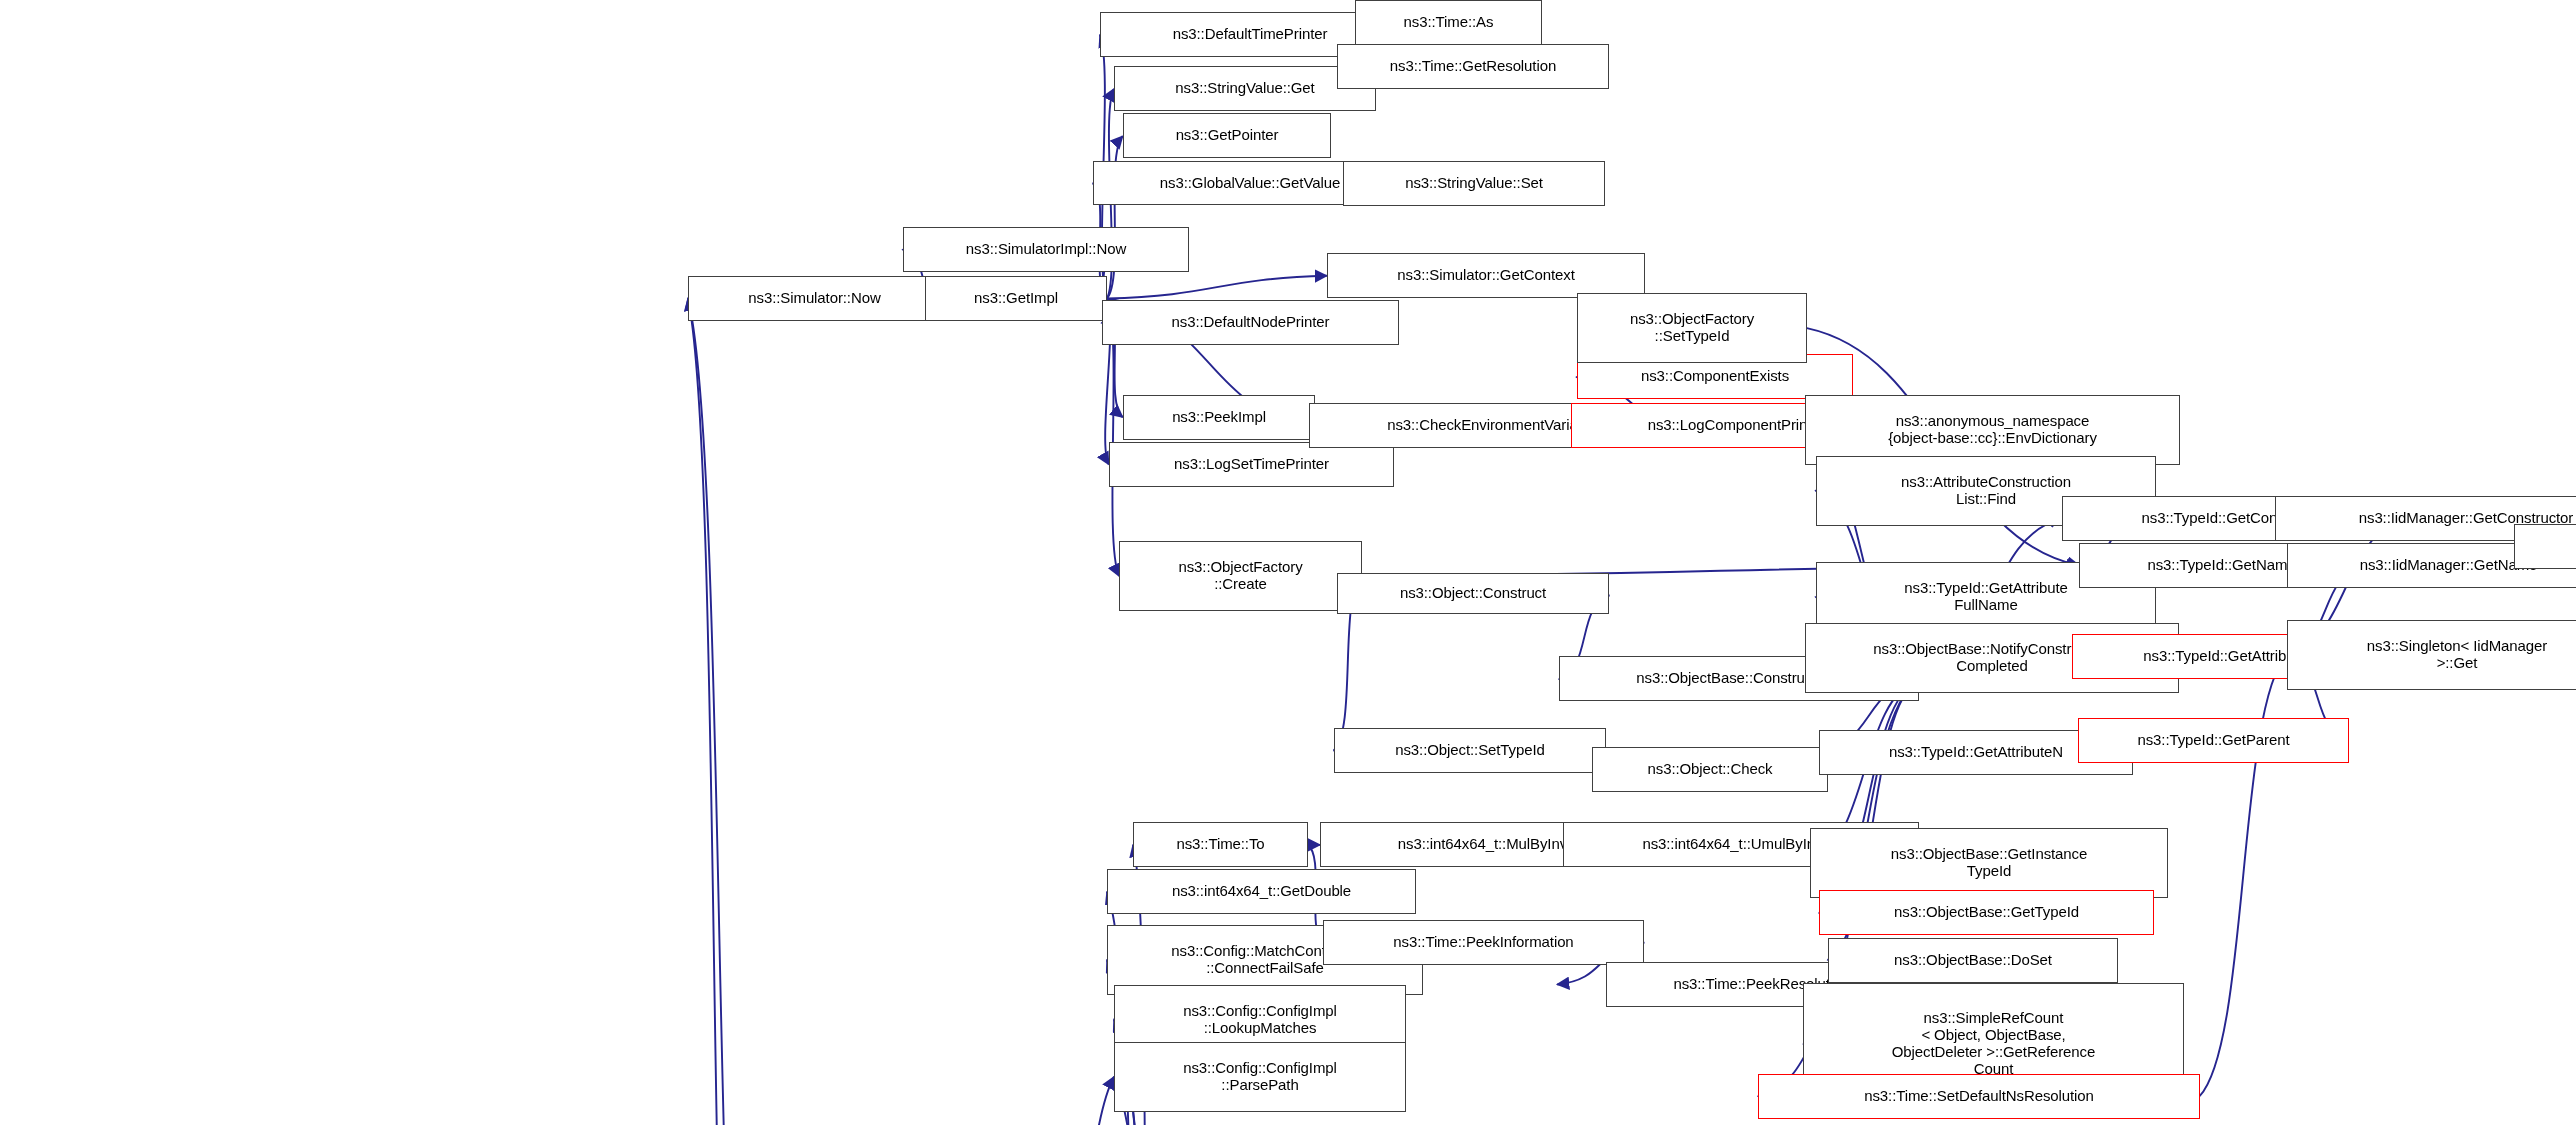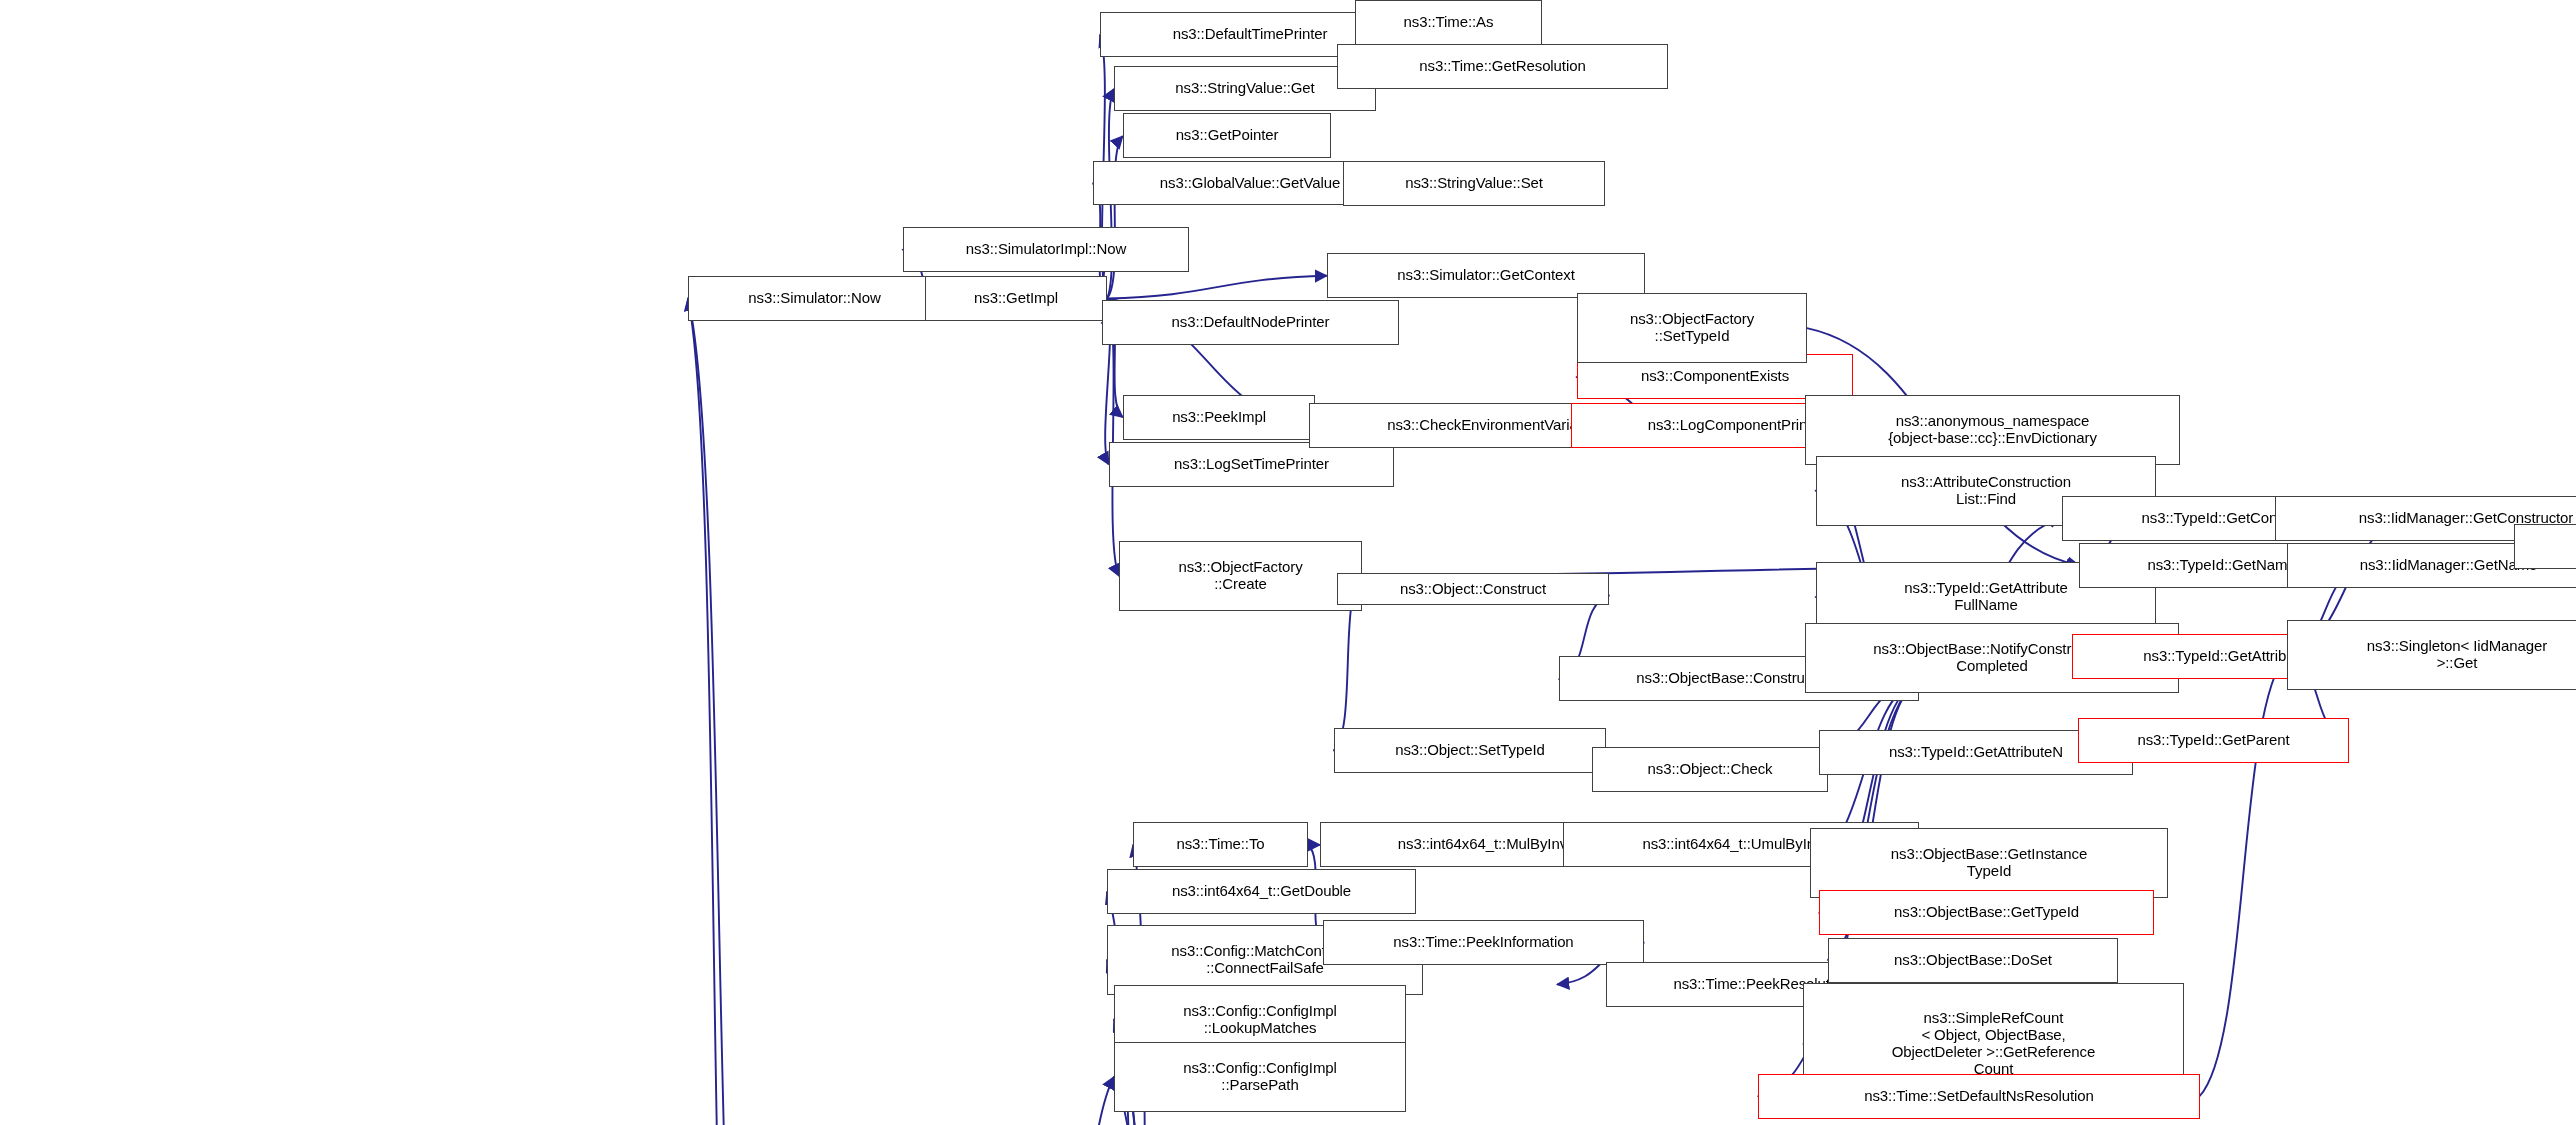--- a/index.html
+++ b/index.html
@@ -143,21 +143,21 @@
 ::Create</span></div>
     <div class="node" style="left: 1133px; top: 822px; width: 175px; height: 45px;"><span>ns3::Time::To</span></div>
     <div class="node" style="left: 1107px; top: 869px; width: 309px; height: 45px;"><span>ns3::int64x64_t::GetDouble</span></div>
     <div class="node" style="left: 1107px; top: 925px; width: 316px; height: 70px;"><span>ns3::Config::MatchContainer
 ::ConnectFailSafe</span></div>
     <div class="node" style="left: 1114px; top: 985px; width: 292px; height: 70px;"><span>ns3::Config::ConfigImpl
 ::LookupMatches</span></div>
     <div class="node" style="left: 1114px; top: 1042px; width: 292px; height: 70px;"><span>ns3::Config::ConfigImpl
 ::ParsePath</span></div>
     <div class="node" style="left: 1334px; top: 728px; width: 272px; height: 45px;"><span>ns3::Object::SetTypeId</span></div>
-    <div class="node" style="left: 1337px; top: 573px; width: 272px; height: 32px;"><span>ns3::Object::Construct</span></div>
+    <div class="node" style="left: 1337px; top: 573px; width: 272px; height: 41px;"><span>ns3::Object::Construct</span></div>
     <div class="node" style="left: 1323px; top: 920px; width: 321px; height: 45px;"><span>ns3::Time::PeekInformation</span></div>
     <div class="node" style="left: 1309px; top: 403px; width: 374px; height: 45px;"><span>ns3::CheckEnvironmentVariables</span></div>
     <div class="node" style="left: 1327px; top: 253px; width: 318px; height: 45px;"><span>ns3::Simulator::GetContext</span></div>
     <div class="node" style="left: 1343px; top: 161px; width: 262px; height: 45px;"><span>ns3::StringValue::Set</span></div>
     <div class="node red" style="left: 1577px; top: 354px; width: 276px; height: 45px;"><span>ns3::ComponentExists</span></div>
     <div class="node red" style="left: 1571px; top: 403px; width: 340px; height: 45px;"><span>ns3::LogComponentPrintList</span></div>
     <div class="node" style="left: 1577px; top: 293px; width: 230px; height: 70px;"><span>ns3::ObjectFactory
 ::SetTypeId</span></div>
     <div class="node" style="left: 1559px; top: 656px; width: 360px; height: 45px;"><span>ns3::ObjectBase::ConstructSelf</span></div>
     <div class="node" style="left: 1592px; top: 747px; width: 236px; height: 45px;"><span>ns3::Object::Check</span></div>
@@ -185,15 +185,15 @@
     <div class="node" style="left: 2062px; top: 496px; width: 344px; height: 45px;"><span>ns3::TypeId::GetConstructor</span></div>
     <div class="node" style="left: 2079px; top: 543px; width: 285px; height: 45px;"><span>ns3::TypeId::GetName</span></div>
     <div class="node red" style="left: 2072px; top: 634px; width: 306px; height: 45px;"><span>ns3::TypeId::GetAttribute</span></div>
     <div class="node red" style="left: 2078px; top: 718px; width: 271px; height: 45px;"><span>ns3::TypeId::GetParent</span></div>
     <div class="node" style="left: 2275px; top: 496px; width: 382px; height: 45px;"><span>ns3::IidManager::GetConstructor</span></div>
     <div class="node" style="left: 2287px; top: 543px; width: 323px; height: 45px;"><span>ns3::IidManager::GetName</span></div>
     <div class="node" style="left: 2287px; top: 620px; width: 340px; height: 70px;"><span>ns3::Singleton&lt; IidManager
 &gt;::Get</span></div>
     <div class="node" style="left: 2514px; top: 524px; width: 440px; height: 45px;"></div>
     <div class="node" style="left: 1355px; top: 0px; width: 187px; height: 45px;"><span>ns3::Time::As</span></div>
-    <div class="node" style="left: 1337px; top: 44px; width: 331px; height: 45px;"><span>ns3::Time::GetResolution</span></div>
+    <div class="node" style="left: 1337px; top: 44px; width: 272px; height: 45px;"><span>ns3::Time::GetResolution</span></div>
   </div>
 
 
 </body></html>

